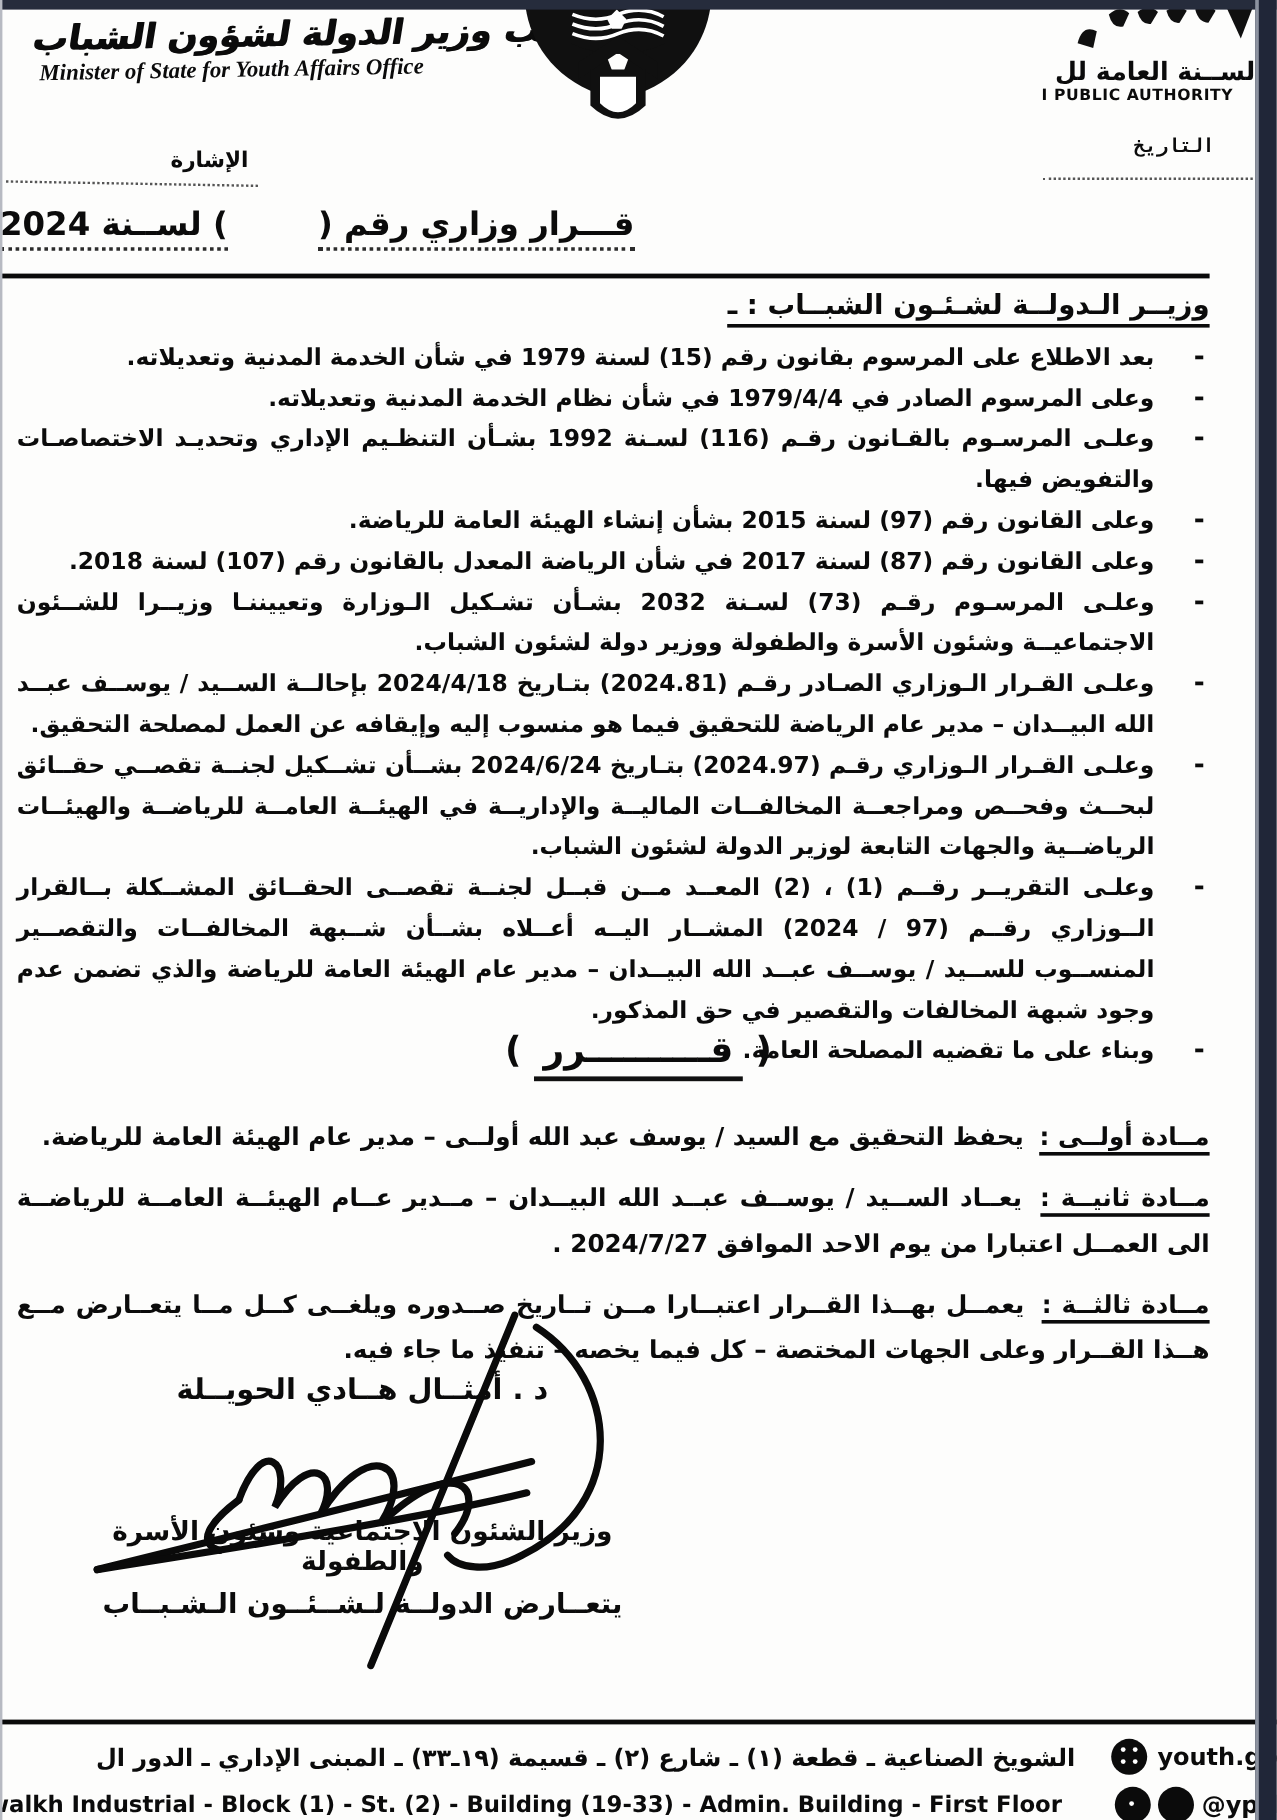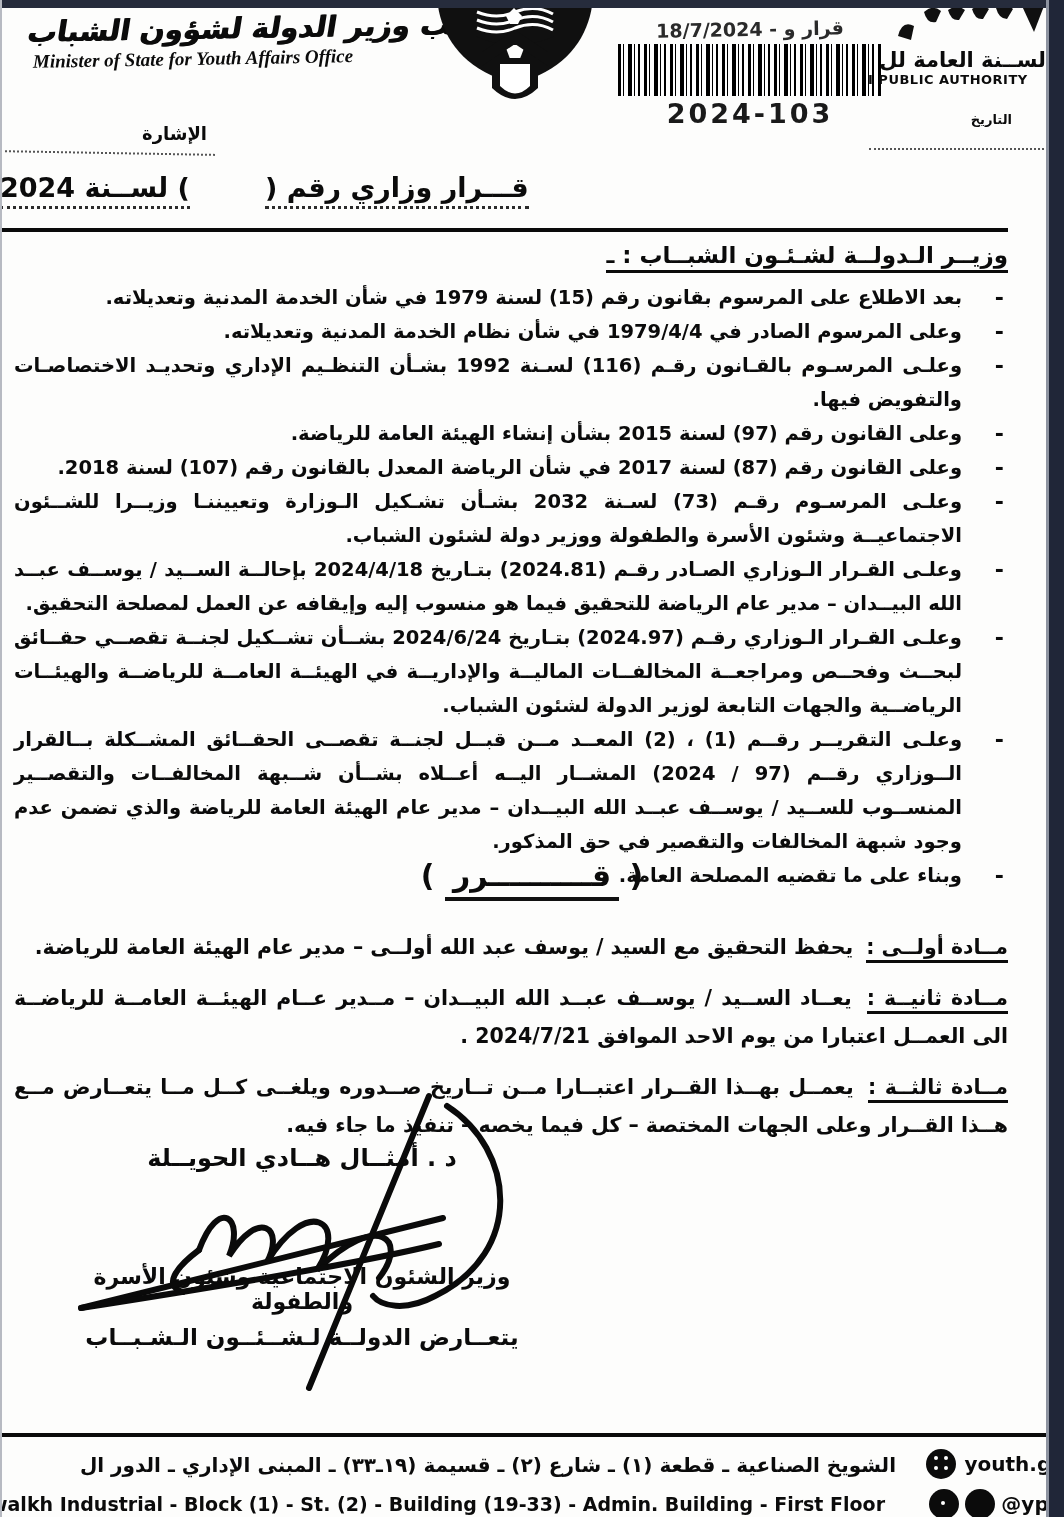--- a/index.html
+++ b/index.html
@@ -19,21 +19,21 @@
   .emblem{position:absolute;top:6px;left:432px;width:166px;height:100px;}
   .stamp{position:absolute;top:18px;left:612px;width:276px;text-align:center;}
   .stamp-note{font-size:19px;color:#2a2a2a;font-weight:700;transform:rotate(-1deg);direction:rtl;}
   .barcode{height:52px;margin:4px 6px 2px 6px;
     background:repeating-linear-gradient(90deg,#000 0 3px,#fff 3px 5px,#000 5px 6px,#fff 6px 10px,#000 10px 14px,#fff 14px 16px,#000 16px 17px,#fff 17px 20px,#000 20px 22px,#fff 22px 26px);
   }
   .stamp-num{font-size:27px;letter-spacing:3px;color:#1a1a1a;}
   .authority{position:absolute;top:6px;right:18px;width:178px;text-align:right;direction:rtl;}
   .auth-ar{font-size:21px;margin-top:2px;white-space:nowrap;}
   .auth-en{font-size:13px;letter-spacing:0.5px;font-family:"DejaVu Sans",sans-serif;white-space:nowrap;direction:ltr;text-align:left;}
-  .date-label{position:absolute;top:112px;right:52px;font-size:13px;}
+  .date-label{position:absolute;top:112px;right:52px;font-size:16px;font-family:Liberation Mono, monospace;}
   .date-line{position:absolute;top:148px;right:20px;width:175px;border-top:2px dotted #555;}
   .ref-label{position:absolute;top:123px;left:142px;font-size:18px;}
   .ref-line{position:absolute;top:152px;left:0;width:215px;border-top:2px dotted #555;transform:rotate(1deg);}
 
   
   .title{position:absolute;top:172px;width:100%;text-align:left;direction:rtl;font-size:27px;}
   .title .u{border-bottom:3px dotted #2c2c2c;padding-bottom:3px;}
   .rule{position:absolute;top:228px;left:0;right:56px;border-top:4px solid #0a0a0a;}
   .subject{position:absolute;top:242px;right:56px;direction:rtl;font-size:23px;border-bottom:3px solid #0b0b0b;padding-bottom:2px;}
 
@@ -85,25 +85,20 @@
     <path d="M43,0 h80 v30 q-40,18 -80,0 Z" fill="#101010"></path>
     <path d="M45,6 q20,8 38,0 q20,-8 38,2" stroke="#fff" stroke-width="3" fill="none"></path>
     <path d="M45,14 q20,8 38,0 q20,-8 38,2" stroke="#fff" stroke-width="3" fill="none"></path>
     <path d="M45,22 q20,8 38,0 q20,-8 38,2" stroke="#fff" stroke-width="3" fill="none"></path>
     <path d="M74,10 l8,-8 l8,8 l-4,8 l-8,0 Z" fill="#fff"></path>
     <path d="M50,46 L83,24 L116,46 L116,60 L83,38 L50,60 Z" fill="#101010"></path>
     <path d="M60,52 L106,52 L106,82 Q83,104 60,82 Z" fill="#101010"></path>
     <path d="M68,58 L98,58 L98,80 Q83,95 68,80 Z" fill="#fff"></path>
   </svg>
 
-  <div class="stamp">
-    <div class="stamp-note">قرار و - 18/7/2024</div>
-    <div class="barcode"></div>
-    <div class="stamp-num">2024-103</div>
-  </div>
 
   <div class="authority">
     <svg width="150" height="36" viewBox="0 0 150 36">
       <path d="M2,30 q4,-16 16,-10 l-3,14 Z" fill="#101010"></path>
       <path d="M28,6 q9,-8 17,-1 l-5,11 q-9,2 -12,-10 Z" fill="#101010"></path>
       <path d="M52,4 q9,-7 17,0 l-6,10 q-8,1 -11,-10 Z" fill="#101010"></path>
       <path d="M76,3 q9,-7 17,0 l-6,10 q-8,1 -11,-10 Z" fill="#101010"></path>
       <path d="M100,2 q9,-7 17,1 l-6,10 q-8,0 -11,-11 Z" fill="#101010"></path>
       <path d="M126,0 h22 l-10,26 Z" fill="#101010"></path>
     </svg>
@@ -142,21 +137,21 @@
     <span>)</span>
   </div>
 
   <div class="articles">
     <div class="article">
       <span class="art-label">مــادة أولــى :</span>
       <span>يحفظ التحقيق مع السيد / يوسف عبد الله أولــى – مدير عام الهيئة العامة للرياضة.</span>
     </div>
     <div class="article">
       <span class="art-label">مــادة ثانيــة :</span>
-      <span>يعــاد الســيد / يوســف عبــد الله البيــدان – مــدير عــام الهيئــة العامــة للرياضــة الى العمــل اعتبارا من يوم الاحد الموافق 2024/7/21 .</span>
+      <span>يعــاد الســيد / يوســف عبــد الله البيــدان – مــدير عــام الهيئــة العامــة للرياضــة الى العمــل اعتبارا من يوم الاحد الموافق 2024/7/27 .</span>
     </div>
     <div class="article">
       <span class="art-label">مــادة ثالثــة :</span>
       <span>يعمــل بهــذا القــرار اعتبــارا مــن تــاريخ صــدوره ويلغــى كــل مــا يتعــارض مــع هــذا القــرار وعلى الجهات المختصة – كل فيما يخصه – تنفيذ ما جاء فيه.</span>
     </div>
   </div>
 
   <div class="sig-block">
     <svg class="sig-svg" viewBox="0 0 510 310">
       <g fill="none" stroke="#0a0a0a" stroke-width="6" stroke-linecap="round">

